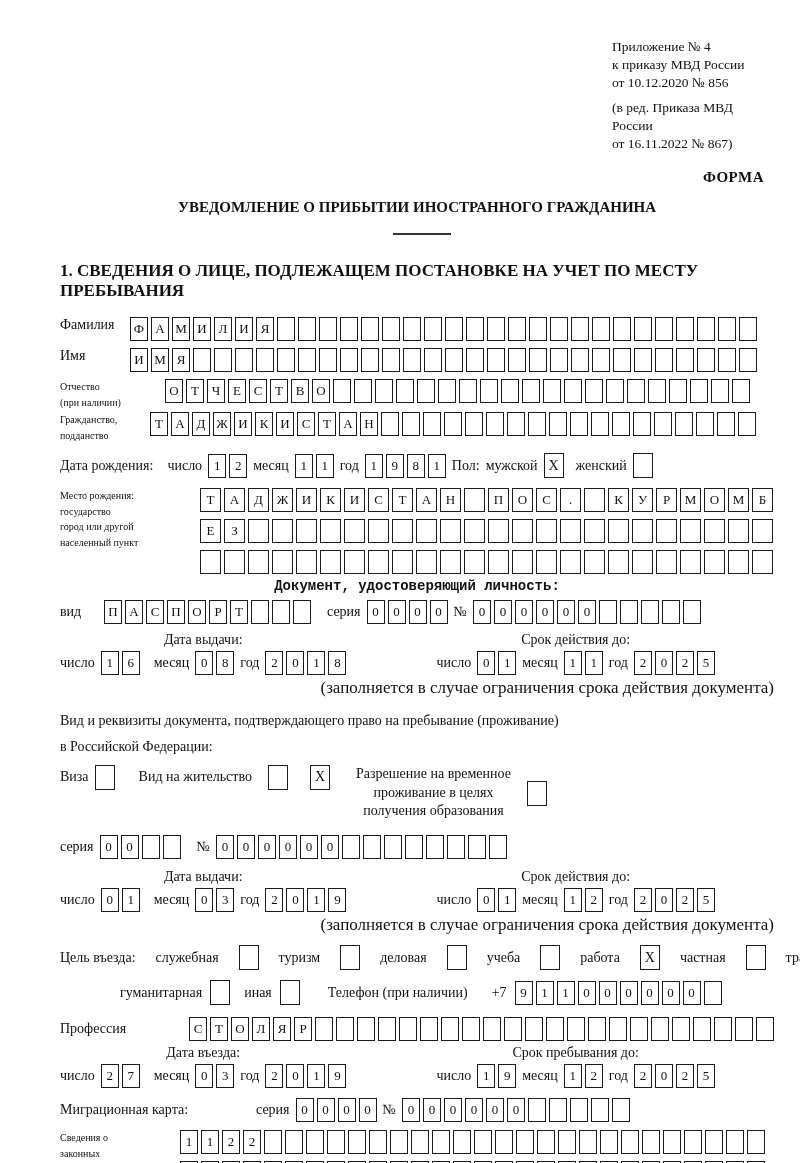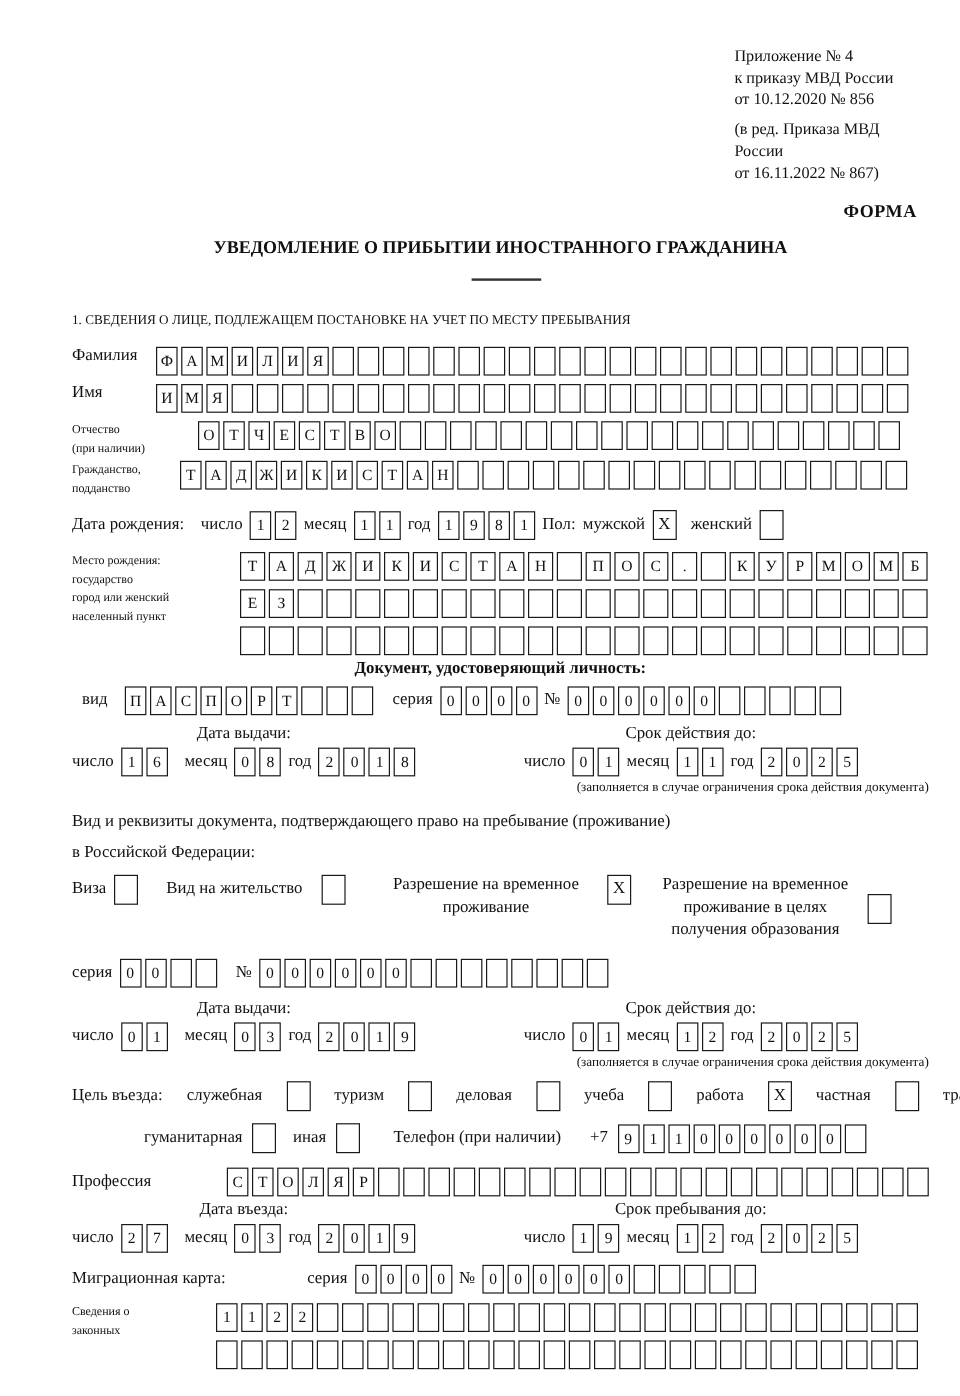--- a/index.html
+++ b/index.html
@@ -13,21 +13,21 @@
   .page { padding:38px 26px 20px 60px; }
 
   
   .ref-block { margin-left:552px; font-size:13.5px; line-height:1.35; }
   .ref-block .ref2 { margin-top:6px; }
   .forma { text-align:right; font-weight:bold; font-size:15px; margin:16px 10px 10px 0; letter-spacing:0.5px; }
 
   
   .title { text-align:center; font-weight:bold; font-size:15px; margin:10px 0 2px 0; line-height:1.5; }
   .blank-line { display:inline-block; width:58px; border-bottom:2px solid #333; height:14px; margin-left:10px; }
-  .section-title { font-weight:normal; font-size:11px; margin:20px 0 16px 0; }
+  .section-title { font-weight:bold; font-size:17px; margin:20px 0 16px 0; }
 
   
   .row { display:flex; align-items:flex-start; margin-bottom:7px; }
   .lbl { font-size:14px; white-space:nowrap; }
   .lbl-col { font-size:10px; line-height:1.55; flex:none; }
 
   
   .cells { display:inline-flex; gap:3px; flex-wrap:nowrap; }
   .cell {
     width:18px; height:24px; flex:none;
@@ -44,25 +44,25 @@
     border:1.6px solid #1a1a1a;
     display:inline-flex; align-items:center; justify-content:center;
     font-size:14px;
   }
 
   
   .dates-row { display:flex; margin:4px 0 2px 0; }
   .date-block { }
   .date-title { text-align:center; font-size:14px; margin-bottom:3px; }
   .date-fields { display:flex; align-items:center; gap:6px; font-size:14px; }
-  .caption { font-size:11px; text-align:right; margin:3px 0 10px 0; }
+  .caption { font-size:17px; text-align:right; margin:3px 0 10px 0; }
 
   .inline-gap { display:flex; align-items:center; gap:6px; font-size:14px; flex-wrap:nowrap; }
 
-  .center-head { text-align:center; font-weight:bold; font-size:14px; margin:4px 0 6px 0; }
+  .center-head { text-align:center; font-weight:bold; font-size:14px; margin:4px 0 6px 0;font-family:Liberation Mono, monospace; }
 
   .opt-label { font-size:14px; text-align:center; line-height:1.35; }
   .permit-row { display:flex; align-items:flex-start; margin:6px 0 14px 0; gap:10px; }
 </style>
 </head>
 <body>
 
 <div class="page">
 
   <div class="ref-block">
@@ -249,21 +249,21 @@
     <span class="lbl">мужской</span>
     <span class="checkbox">X</span>
     <span class="lbl" style="margin-left:6px;">женский</span>
     <span class="checkbox"></span>
   </div>
 
   <div class="row" style="margin-bottom:4px;">
     <span class="lbl-col" style="width:140px;">
       <span>Место рождения:</span><br>
       <span>государство</span><br>
-      <span>город или женский</span><br>
+      <span>город или другой</span><br>
       <span>населенный пункт</span>
     </span>
     <span class="cells-rows wide">
       <span class="cells">
           <span class="cell">Т</span>
           <span class="cell">А</span>
           <span class="cell">Д</span>
           <span class="cell">Ж</span>
           <span class="cell">И</span>
           <span class="cell">К</span>
@@ -336,21 +336,21 @@
           <span class="cell"></span>
           <span class="cell"></span>
           <span class="cell"></span>
           <span class="cell"></span>
         </span>
     </span>
   </div>
 
   <div class="center-head">Документ, удостоверяющий личность:</div>
   <div class="inline-gap" style="margin-bottom:8px;">
-    <span class="lbl" style="width:38px;text-align:center;">вид</span>
+    <span class="lbl" style="width:38px;">вид</span>
     <span class="cells">
         <span class="cell">П</span>
         <span class="cell">А</span>
         <span class="cell">С</span>
         <span class="cell">П</span>
         <span class="cell">О</span>
         <span class="cell">Р</span>
         <span class="cell">Т</span>
         <span class="cell"></span>
         <span class="cell"></span>
@@ -435,21 +435,20 @@
   <div class="permit-row">
     <span class="inline-gap">
       <span class="opt-label">Виза</span>
       <span class="checkbox"></span>
     </span>
     <span class="inline-gap" style="margin-left:14px;">
       <span class="opt-label">Вид на жительство</span>
       <span class="checkbox" style="margin-left:10px;"></span>
     </span>
     <span class="inline-gap" style="margin-left:12px; align-items:flex-start;">
-      <span class="opt-label" style="width:190px;">Разрешение на временное проживание</span>
       <span class="checkbox">X</span>
     </span>
     <span class="inline-gap" style="margin-left:6px; align-items:center;">
       <span class="opt-label" style="width:175px;">Разрешение на временное проживание в целях получения образования</span>
       <span class="checkbox"></span>
     </span>
   </div>
 
   <div class="inline-gap" style="margin:4px 0 10px 0;">
     <span class="lbl">серия</span>

